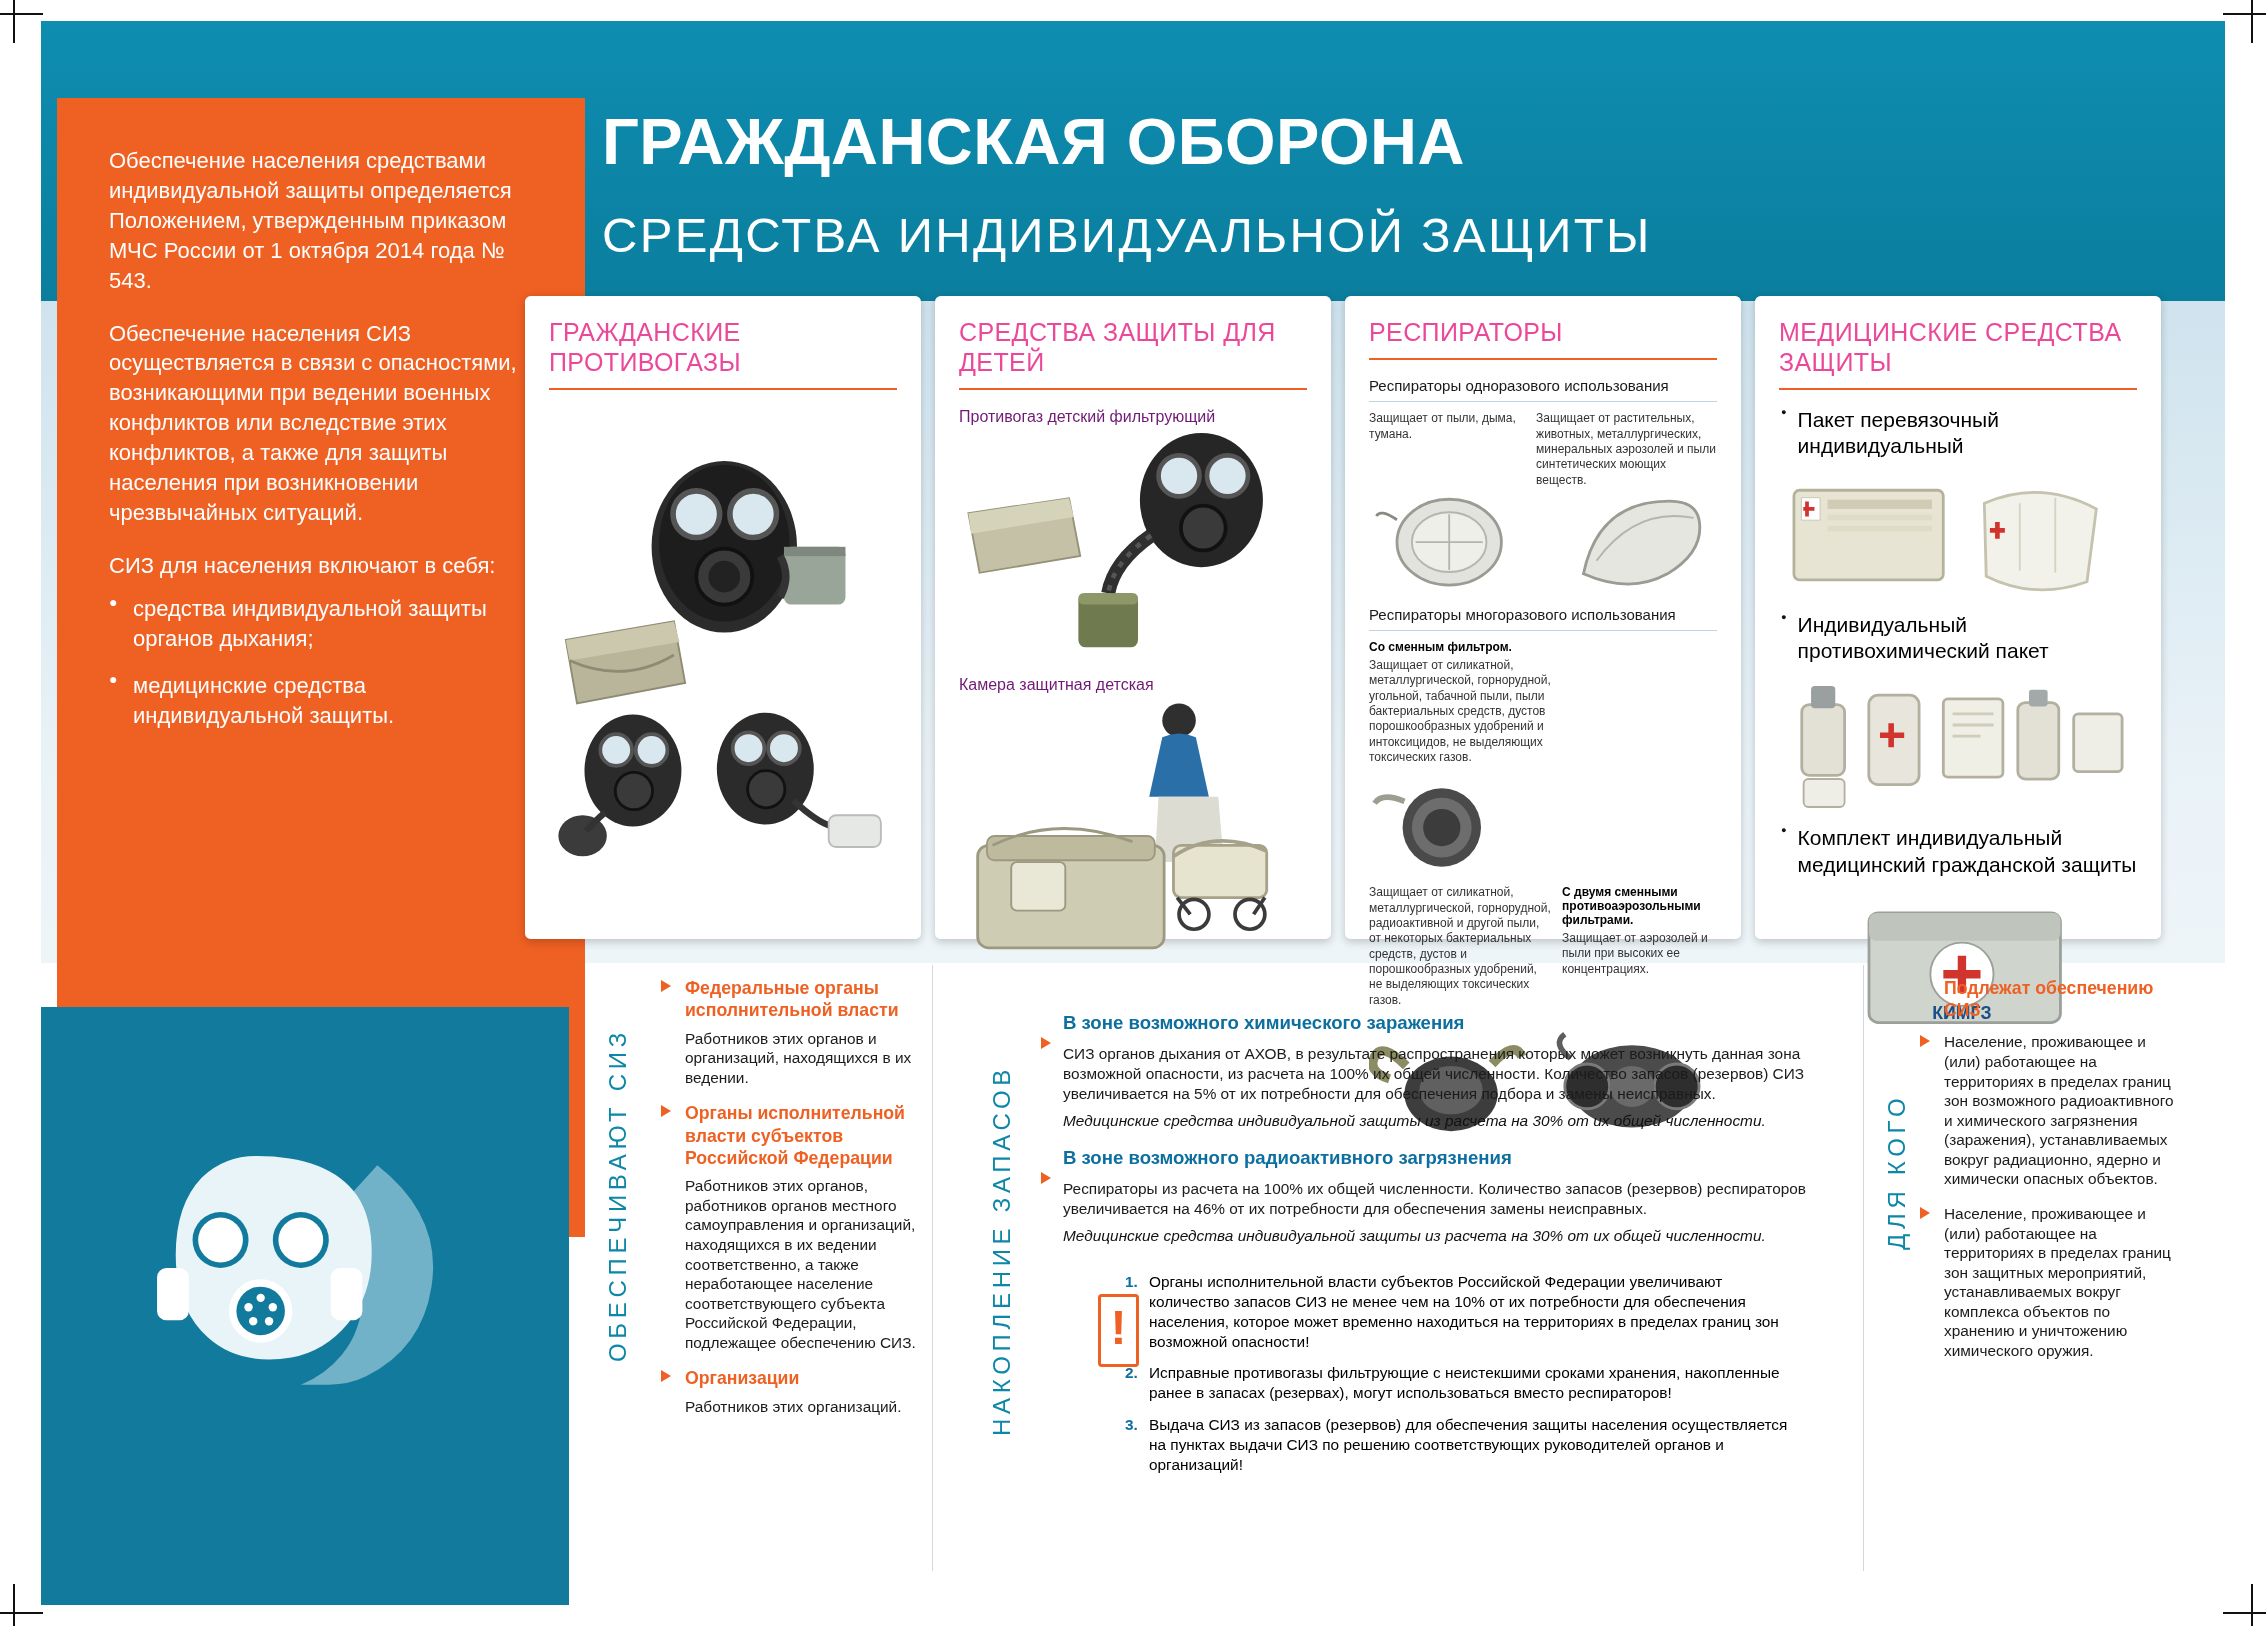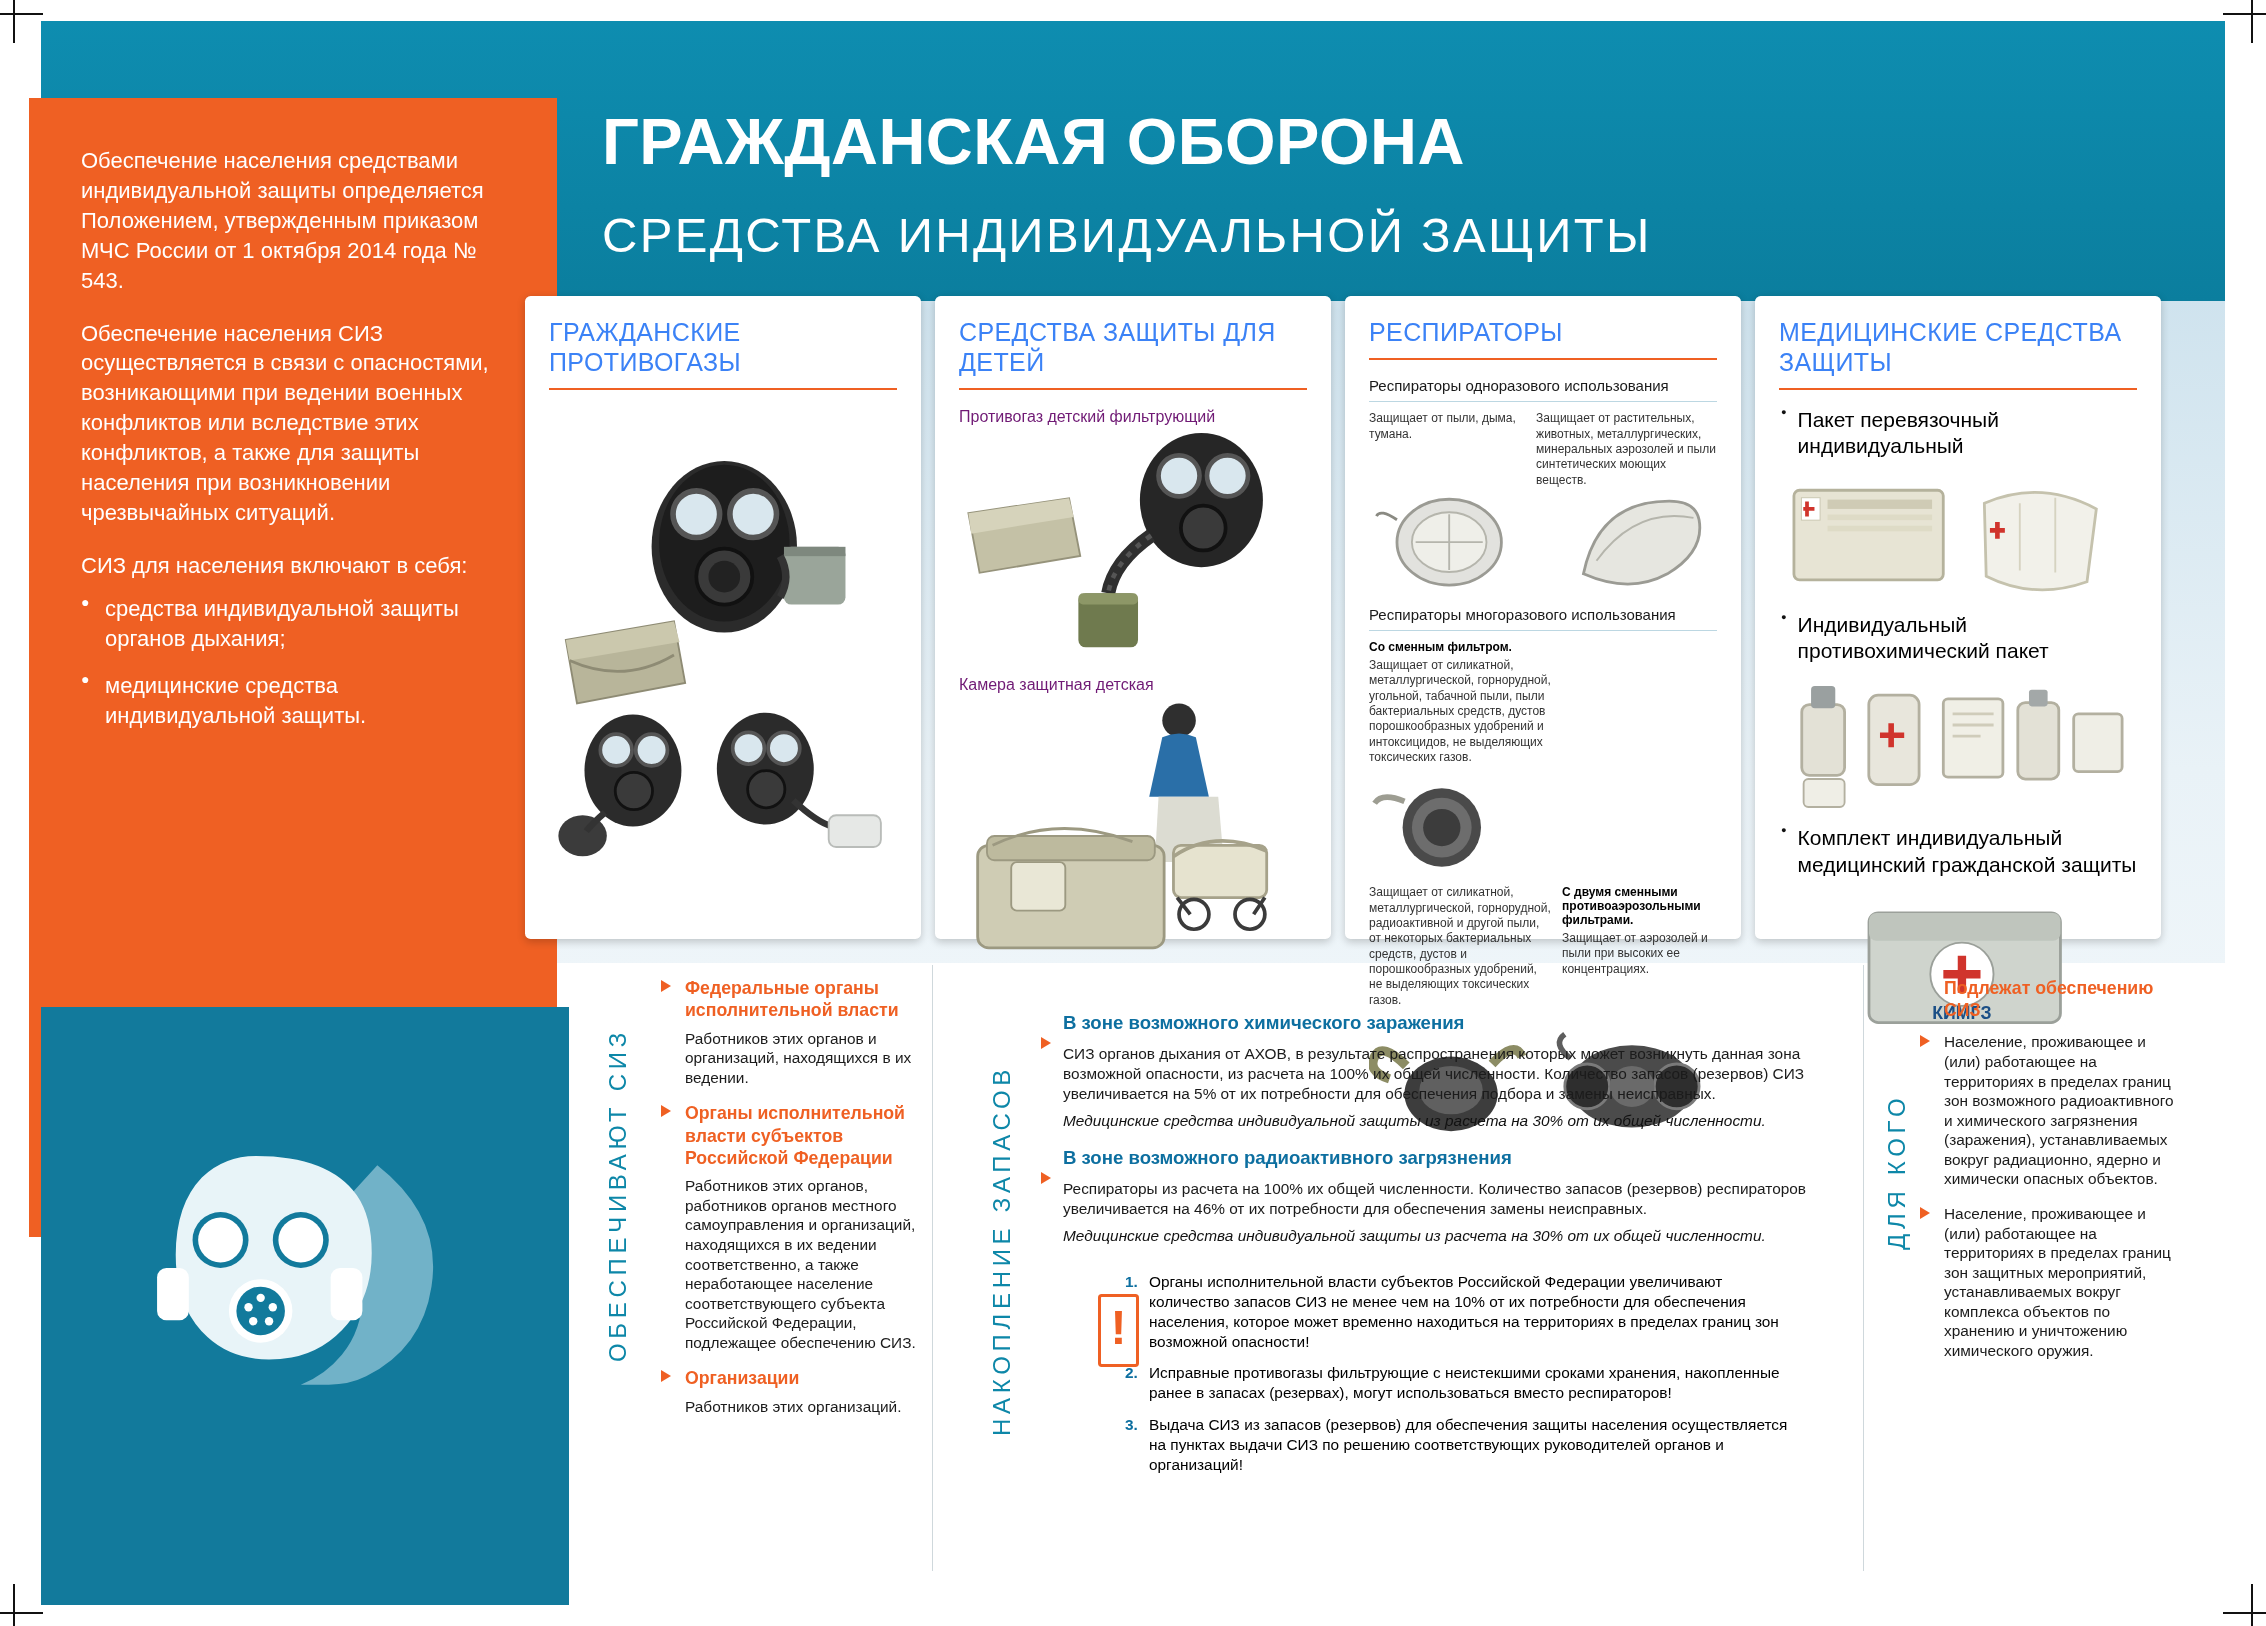--- a/index.html
+++ b/index.html
@@ -42,21 +42,21 @@
   .bottom-white {
     position: absolute;
     left: 41px; top: 963px;
     width: 2184px; height: 642px;
     background: #ffffff;
   }
 
   
   .orange-panel {
     position: absolute;
-    left: 29px; top: 98px;
+    left: 57px; top: 98px;
     width: 528px; height: 1139px;
     background: #ef6023;
     color: #fff;
     padding: 48px 48px 0 52px;
   }
   .orange-panel p {
     font-size: 22px;
     line-height: 1.36;
     margin-bottom: 23px;
   }
@@ -114,21 +114,21 @@
     padding: 20.5px 24px;
   }
   .card.c1 { left: 525px;  width: 396px; }
   .card.c2 { left = 0; }
   .card.c2 { left: 935px; width: 396px; }
   .card.c3 { left: 1345px; width: 396px; }
   .card.c4 { left: 1755px; width: 406px; }
 
   .card h2 {
     font-size: 25px;
-    color: #3b82f6;
+    color: #ec4899;
     font-weight: normal;
     line-height: 1.2;
     letter-spacing: 0.4px;
   }
   .card .rule {
     height: 1.9px; background: #ef6023; margin: 11.2px 0 17px 0;
   }
   .card .cap {
     font-size: 16px; color: #701a75; line-height: 1.3;
   }

